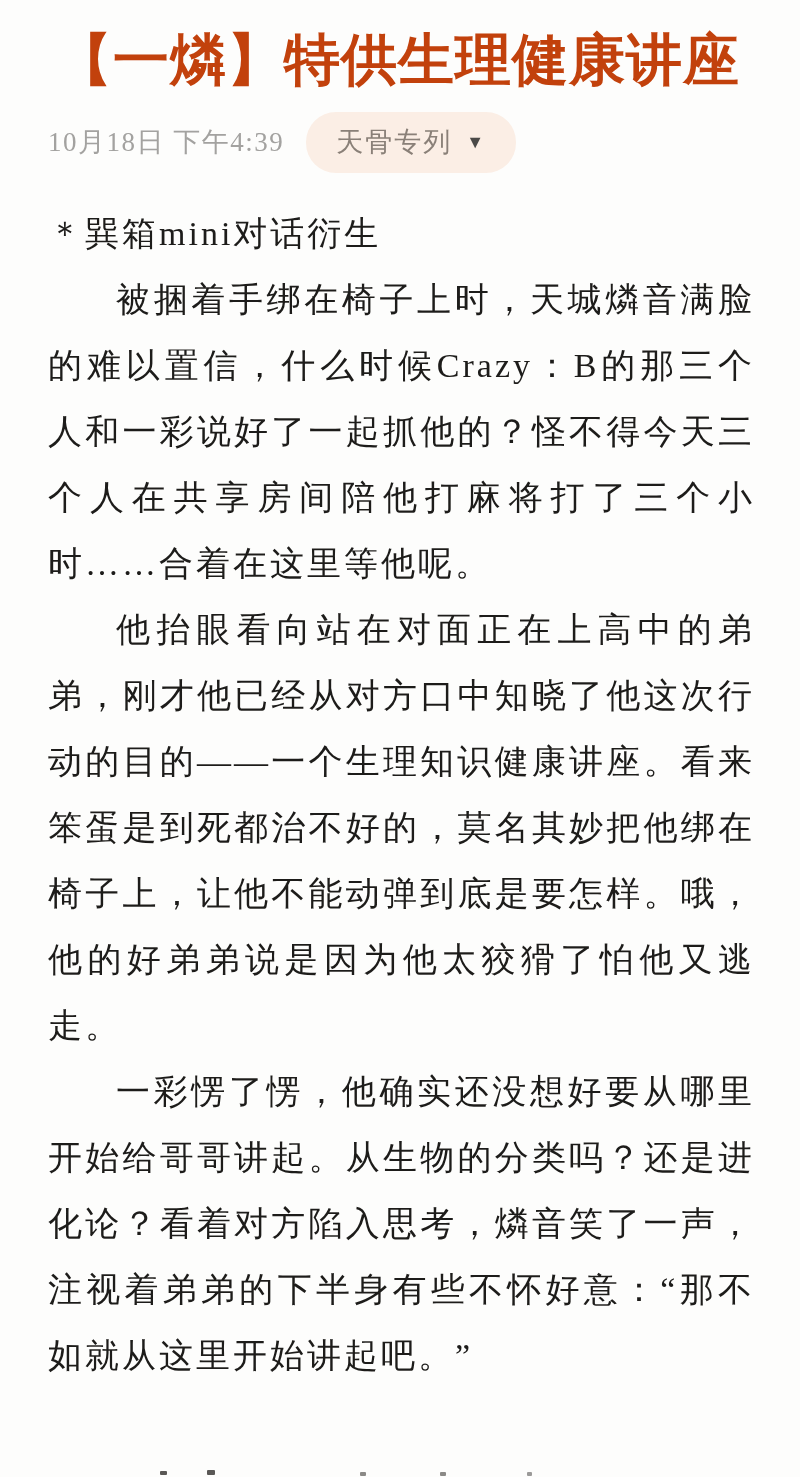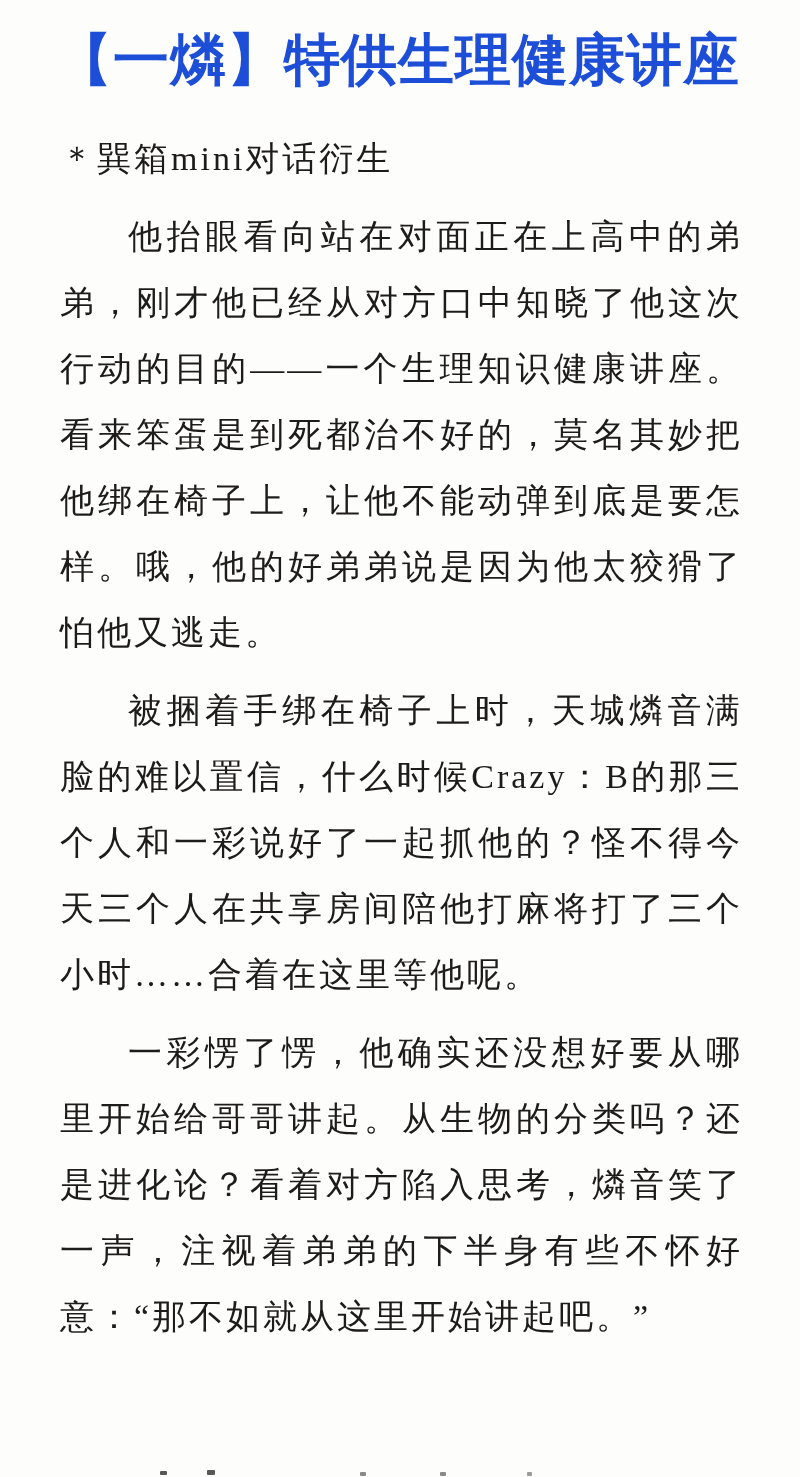--- a/index.html
+++ b/index.html
@@ -15,21 +15,21 @@
     overflow: hidden;
     font-family: "Liberation Serif", serif;
     box-sizing: border-box;
   }
   .page-title {
     margin: 0;
     padding: 24px 50px 0 56px;
     font-size: 56px;
     line-height: 1.32;
     font-weight: 700;
-    color: #1d4ed8;
+    color: #c2410c;
     letter-spacing: 1px;
     white-space: nowrap;
   }
   .meta-row {
     display: flex;
     align-items: center;
     gap: 22px;
     margin: 14px 0 0 48px;
   }
   .post-date {
@@ -58,21 +58,21 @@
   }
   .article {
     margin: 28px 45px 0 48px;
     font-size: 34px;
     line-height: 66px;
     color: #1d1c1a;
     letter-spacing: 3px;
     text-align: justify;
   }
   .article p {
-    margin: 12px;
+    margin: 0;
     text-indent: 2em;
   }
   .article p.no-indent {
     text-indent: 0;
   }
   
   .clip-mark {
     position: absolute;
     height: 4px;
     background: #5a5856;
@@ -84,25 +84,32 @@
   .clip-mark.m4 { left: 440px; top: 1472px; width: 6px; opacity: .7; }
   .clip-mark.m5 { left: 527px; top: 1472px; width: 5px; opacity: .6; }
 </style>
 </head>
 <body>
 
 <div class="page">
 
   <h1 class="page-title">【一燐】特供生理健康讲座</h1>
 
+  <div class="meta-row">
+    <span class="post-date">10月18日 下午4:39</span>
+    <button class="tag-pill">
+      <span>天骨专列</span>
+      <span class="caret-icon">▼</span>
+    </button>
+  </div>
 
   <div class="article">
     <p class="no-indent">＊巽箱mini对话衍生</p>
+    <p>被捆着手绑在椅子上时，天城燐音满脸的难以置信，什么时候Crazy：B的那三个人和一彩说好了一起抓他的？怪不得今天三个人在共享房间陪他打麻将打了三个小时……合着在这里等他呢。</p>
     <p>他抬眼看向站在对面正在上高中的弟弟，刚才他已经从对方口中知晓了他这次行动的目的——一个生理知识健康讲座。看来笨蛋是到死都治不好的，莫名其妙把他绑在椅子上，让他不能动弹到底是要怎样。哦，他的好弟弟说是因为他太狡猾了怕他又逃走。</p>
-    <p>被捆着手绑在椅子上时，天城燐音满脸的难以置信，什么时候Crazy：B的那三个人和一彩说好了一起抓他的？怪不得今天三个人在共享房间陪他打麻将打了三个小时……合着在这里等他呢。</p>
     <p>一彩愣了愣，他确实还没想好要从哪里开始给哥哥讲起。从生物的分类吗？还是进化论？看着对方陷入思考，燐音笑了一声，注视着弟弟的下半身有些不怀好意：“那不如就从这里开始讲起吧。”</p>
   </div>
 
   <div class="clip-mark m1"></div>
   <div class="clip-mark m2"></div>
   <div class="clip-mark m3"></div>
   <div class="clip-mark m4"></div>
   <div class="clip-mark m5"></div>
 
 </div>

